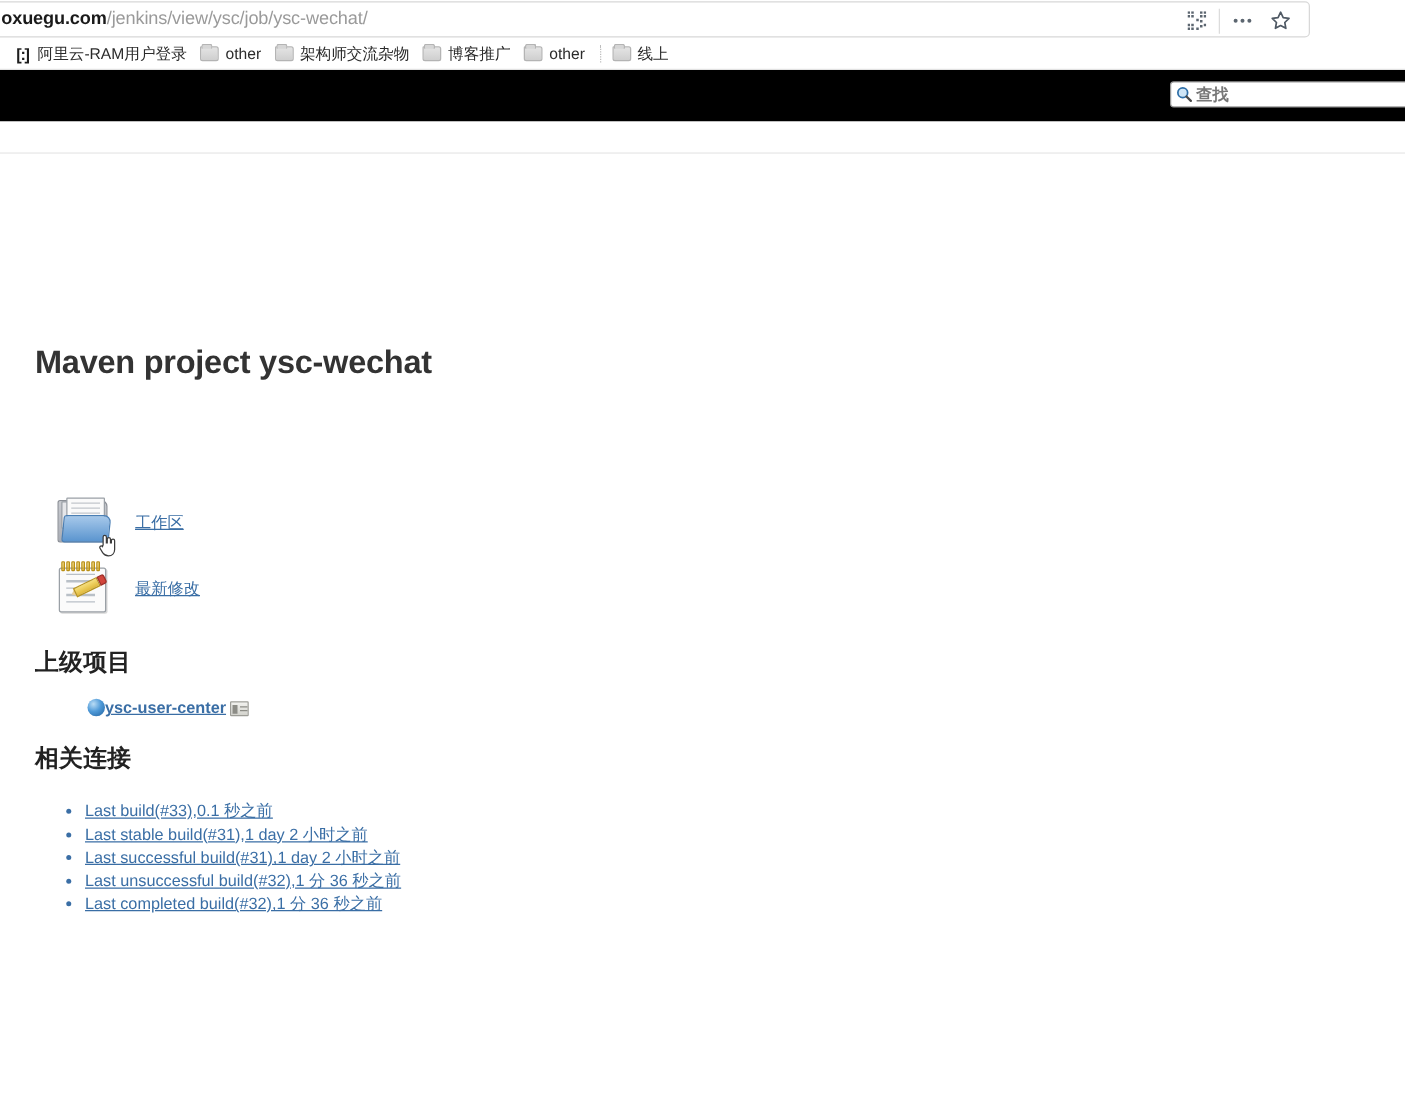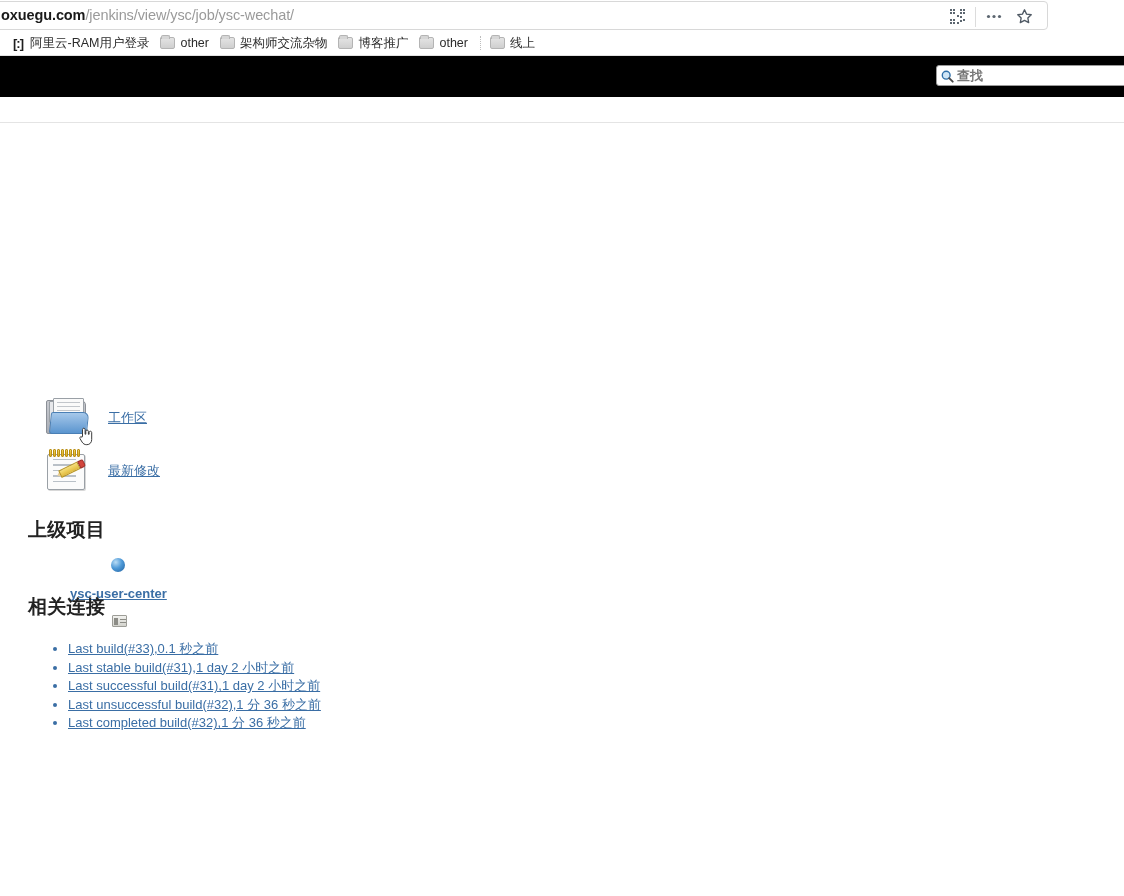--- a/index.html
+++ b/index.html
@@ -298,23 +298,22 @@
     letter-spacing: 0.3px;
   }
   #h-upstream { left: 28px; top: 394px; }
   #h-links    { left: 28px; top: 471px; text-align: right; }
 
   
   #upstream-row {
     position: absolute;
     left: 70px; top: 435px;
     display: flex;
-    align-items: center;
-    gap: 14px;
-    flex-direction: column;
+    align-items: flex-end;
+    gap: 0;
   }
   .blue-ball {
     width: 14px; height: 14px;
     border-radius: 50%;
     background: radial-gradient(circle at 34% 30%, #b9dcf5 0%, #4f9ad8 45%, #1e5f9e 100%);
     flex: none;
   }
   #upstream-row a {
     font-size: 13px;
     font-weight: bold;
@@ -450,20 +449,21 @@
       <line x1="8.8" y1="8.8" x2="12.6" y2="12.6" stroke="#4a4a4a" stroke-width="2" stroke-linecap="round"></line>
     </svg>
   </span>
   <span id="search-placeholder">查找</span>
 </div>
 
 <div id="header-underline"></div>
 
 <div id="main">
 
+  <div id="page-title">Maven project ysc-wechat</div>
 
   <div id="icon-links">
 
     <div class="icon-row">
       <span class="icon-wrap">
         <span class="wsfolder">
           <span class="back"></span>
           <span class="paper2"></span>
           <span class="paper">
               <i></i>

